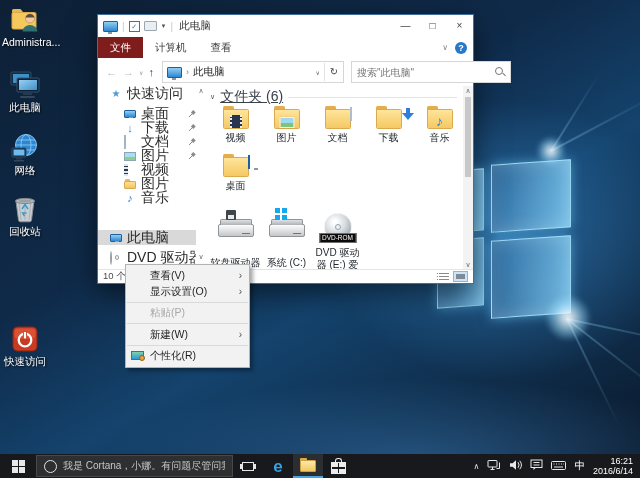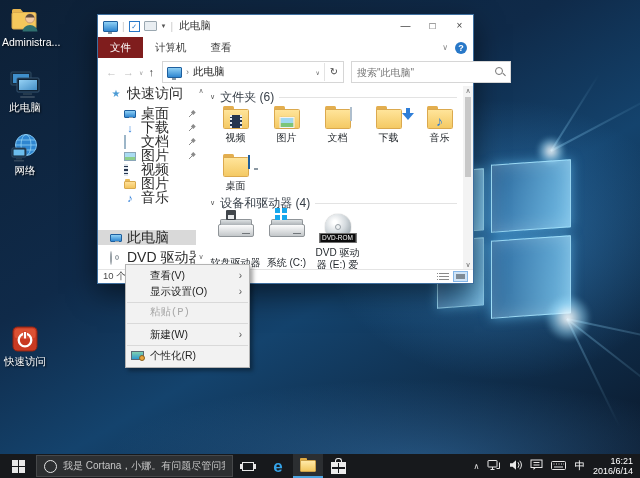--- a/index.html
+++ b/index.html
@@ -104,21 +104,21 @@
   .i-note{color:#2f7ed8;font-size:11px;line-height:12px;text-align:center;}
   .i-cloud{width:13px;height:6px;margin-top:4px;background:#13549b;border-radius:4px;position:relative;}
   .i-cloud::before{content:"";position:absolute;left:3px;top:-3px;width:6px;height:6px;border-radius:50%;background:#13549b;}
   .i-disc{width:11px;height:11px;border-radius:50%;border:1px solid #98a0a6;box-sizing:border-box;
     background:radial-gradient(circle at 40% 35%,#fff 10%,#c3ccd1 55%,#e2e7ea);position:relative;}
   .i-disc::after{content:"";position:absolute;left:3.5px;top:3.5px;width:2.5px;height:2.5px;border-radius:50%;background:#f2f4f5;border:.5px solid #9aa2a8;}
 
   .main{position:absolute;left:108px;top:0;right:10px;bottom:0;background:#fff;overflow:hidden;}
   .sect-head{position:absolute;left:4px;right:6px;height:14px;display:flex;align-items:center;gap:5px;}
   .sect-chev{font-size:7px;color:#555;}
-  .sect-title{font-size:12px;color:#39414a;white-space:nowrap;}
+  .sect-title{font-size:14px;color:#39414a;white-space:nowrap;text-decoration:underline;}
   .sect-rule{flex:1;height:1px;background:#e3e3e3;}
   .grid-row{position:absolute;left:4px;display:flex;}
   .fitem{width:51px;text-align:center;cursor:default;}
   .flabel{margin-top:3px;font-size:10px;color:#24292e;line-height:1.15;}
 
   .folder{position:relative;width:26px;height:20px;margin:3px auto 0;}
   .folder::before{content:"";position:absolute;left:0;top:-3px;width:11px;height:5px;background:#e3ae4f;border-radius:1.5px 1.5px 0 0;}
   .folder::after{content:"";position:absolute;inset:0;background:linear-gradient(180deg,#ffe49a,#f4c964);
     border:1px solid #dba94e;border-radius:1.5px;box-sizing:border-box;}
   .ovl{position:absolute;left:50%;bottom:1px;transform:translateX(-50%);z-index:2;}
@@ -165,21 +165,21 @@
     background:repeating-linear-gradient(#8a8a8a 0 1px,transparent 1px 3px);}
   .vbtn.list::after{content:"";position:absolute;left:1px;top:2px;width:1px;height:7px;
     background:repeating-linear-gradient(#8a8a8a 0 1px,transparent 1px 3px);}
   .vbtn.thumbs{border:1px solid #84b6e8;background:#cfe4f7;}
   .vbtn.thumbs::before{content:"";position:absolute;left:2px;top:2px;right:2px;bottom:2px;background:#7e8b96;}
 
   
   .ctx{position:absolute;left:125px;top:264px;width:123px;background:#f2f2f2;border:1px solid #b3b3b3;
     box-shadow:3px 3px 4px rgba(0,0,0,.35);z-index:50;padding:3px 0;font-size:10.5px;color:#1e1e1e;}
   .ctx-item{position:relative;height:15.5px;line-height:15.5px;padding-left:24px;white-space:nowrap;}
-  .ctx-item.disabled{color:#a8a8a8;font-family:Liberation Mono, monospace;}
+  .ctx-item.disabled{color:#a8a8a8;}
   .ctx-arrow{position:absolute;right:7px;top:0;font-size:10px;color:#555;}
   .ctx-sep{height:1px;background:#d9d9d9;margin:2.5px 1px;}
   .ctx-ico{position:absolute;left:5px;top:3px;width:13px;height:9px;box-sizing:border-box;}
   .ico-display{background:linear-gradient(#6cb7ea,#2f86d0);border:1px solid #5a6a76;}
   .ico-person{background:linear-gradient(#7fd0b0,#2f9ad0);border:1px solid #5a6a76;}
   .ico-person::after{content:"";position:absolute;right:-2px;bottom:-2px;width:4px;height:4px;border-radius:50%;background:#e8a33d;border:1px solid #8a6320;}
 
   
   .taskbar{position:absolute;left:0;top:454px;width:640px;height:24px;background:#17191c;z-index:60;
     display:flex;align-items:center;}
@@ -274,20 +274,32 @@
         <path d="M5.5 12 h21 M7 7 h18 M7 17 h18" stroke="#8fd0f5" stroke-width=".8" fill="none"></path>
         <rect x="2" y="15" width="14" height="9" rx="1" fill="#0f2133" stroke="#35536e"></rect>
         <rect x="3.5" y="16.5" width="11" height="6" fill="#6cbdee"></rect>
         <rect x="6" y="25" width="6" height="1.5" fill="#253a4d"></rect>
         <rect x="4" y="27" width="10" height="1.5" fill="#33465a"></rect>
       </svg>
     </div>
     <div class="di-label">网络</div>
   </div>
 
+  <div class="desk-icon" style="top:194px">
+    <div class="di-art">
+      <svg width="30" height="30" viewBox="0 0 30 30">
+        <path d="M6 7 L8.5 26 a2 2 0 0 0 2 1.8 h9 a2 2 0 0 0 2 -1.8 L24 7 z" fill="#c9cdd1" stroke="#8a8f94"></path>
+        <path d="M9 8 L11 26 M15 8 L15 26 M21 8 L19 26" stroke="#aeb3b8" stroke-width="1.2" fill="none"></path>
+        <ellipse cx="15" cy="7" rx="9.5" ry="2.6" fill="#b4b9bd" stroke="#84898e"></ellipse>
+        <ellipse cx="15" cy="7" rx="6.5" ry="1.6" fill="#9ba0a5"></ellipse>
+        <path d="M12 15 l3 -4.5 3 4.5 M16.5 19 l-4 0 2 3.2" stroke="#2f9ad0" stroke-width="1.4" fill="none"></path>
+      </svg>
+    </div>
+    <div class="di-label">回收站</div>
+  </div>
 
 
   <div class="desk-icon" style="top:324px">
     <div class="di-art">
       <svg width="30" height="30" viewBox="0 0 30 30">
         <rect x="3" y="3" width="24" height="24" rx="4.5" fill="#c93a22"></rect>
         <rect x="3" y="3" width="24" height="24" rx="4.5" fill="none" stroke="#8e2413"></rect>
         <rect x="4.5" y="4.5" width="21" height="10" rx="3.5" fill="#e05a3a" opacity=".75"></rect>
         <circle cx="15" cy="16" r="6.3" fill="none" stroke="#ffffff" stroke-width="2.3"></circle>
         <line x1="15" y1="7.5" x2="15" y2="14.5" stroke="#c93a22" stroke-width="4"></line>
@@ -448,25 +460,20 @@
           </div>
         </div>
 
         <div class="grid-row" style="top:68px">
           <div class="fitem">
             <div class="folder"><span class="ovl ov-desk"></span></div>
             <div class="flabel">桌面</div>
           </div>
         </div>
 
-        <div class="sect-head" style="top:110px">
-          <span class="sect-chev">∨</span>
-          <span class="sect-title">设备和驱动器 (4)</span>
-          <span class="sect-rule"></span>
-        </div>
 
         <div class="grid-row" style="top:126px">
           <div class="fitem">
             <div style="height:30px;position:relative">
               <div class="drive">
                   <span class="dec-floppy"></span>
                 </div>
             </div>
             <div class="flabel">软盘驱动器 (A:)</div>
           </div>

